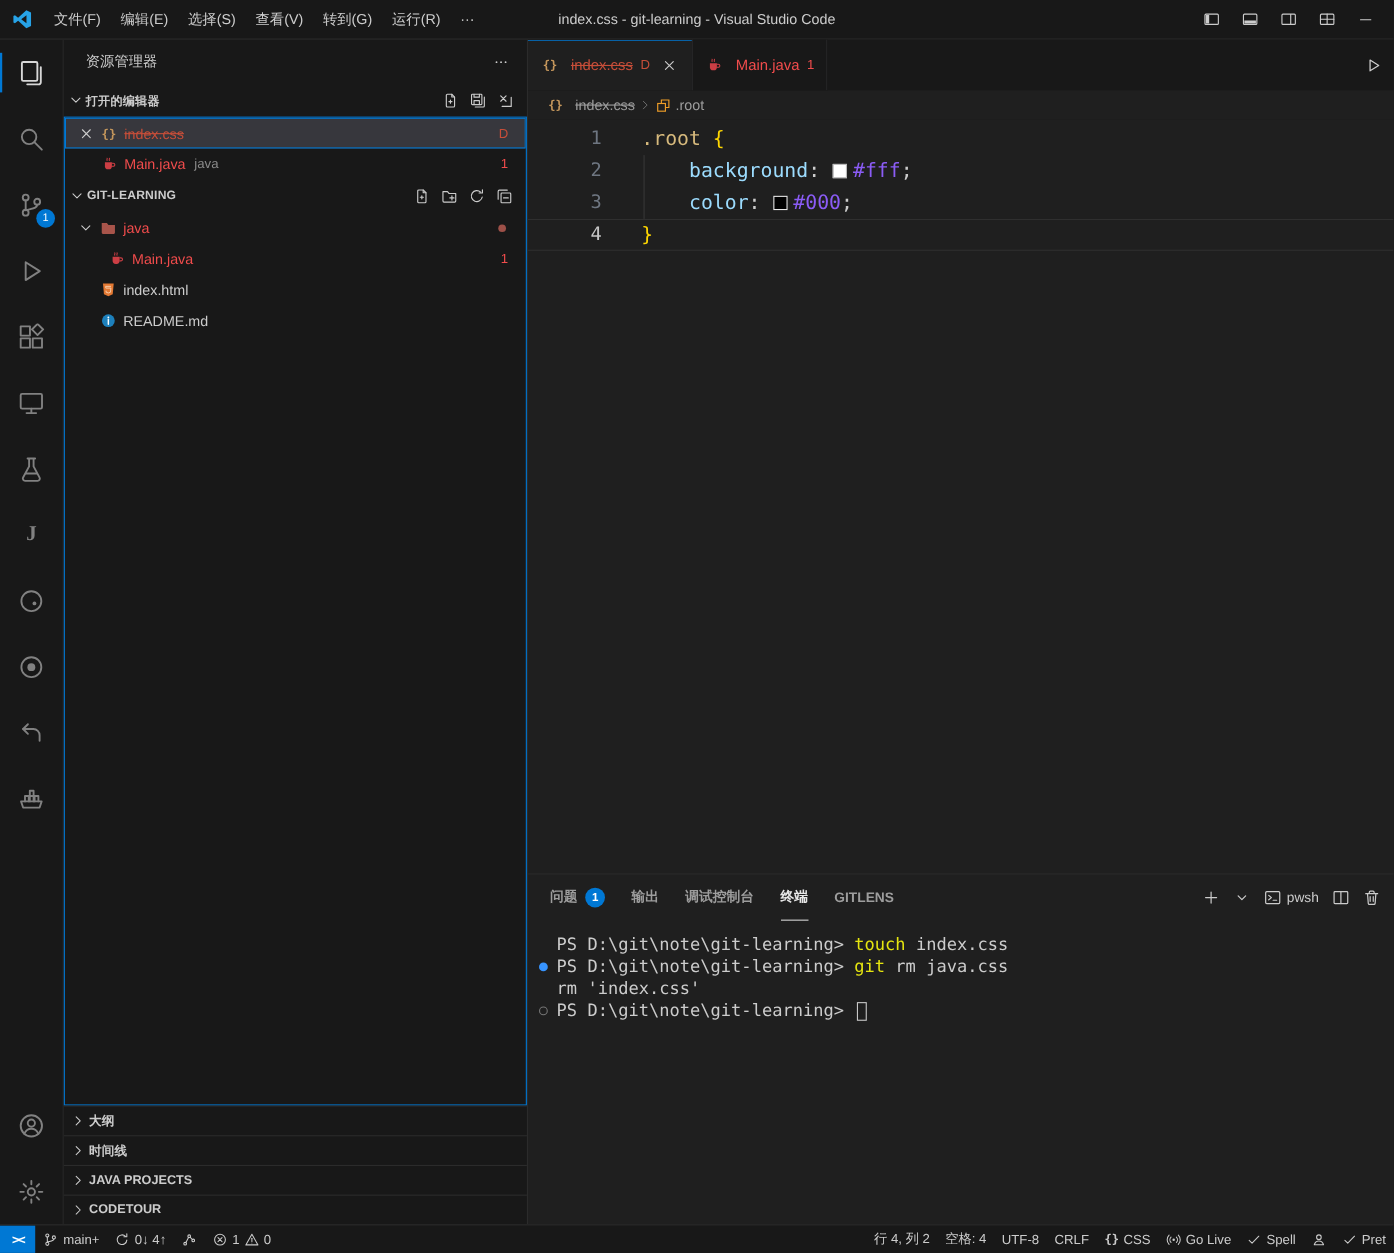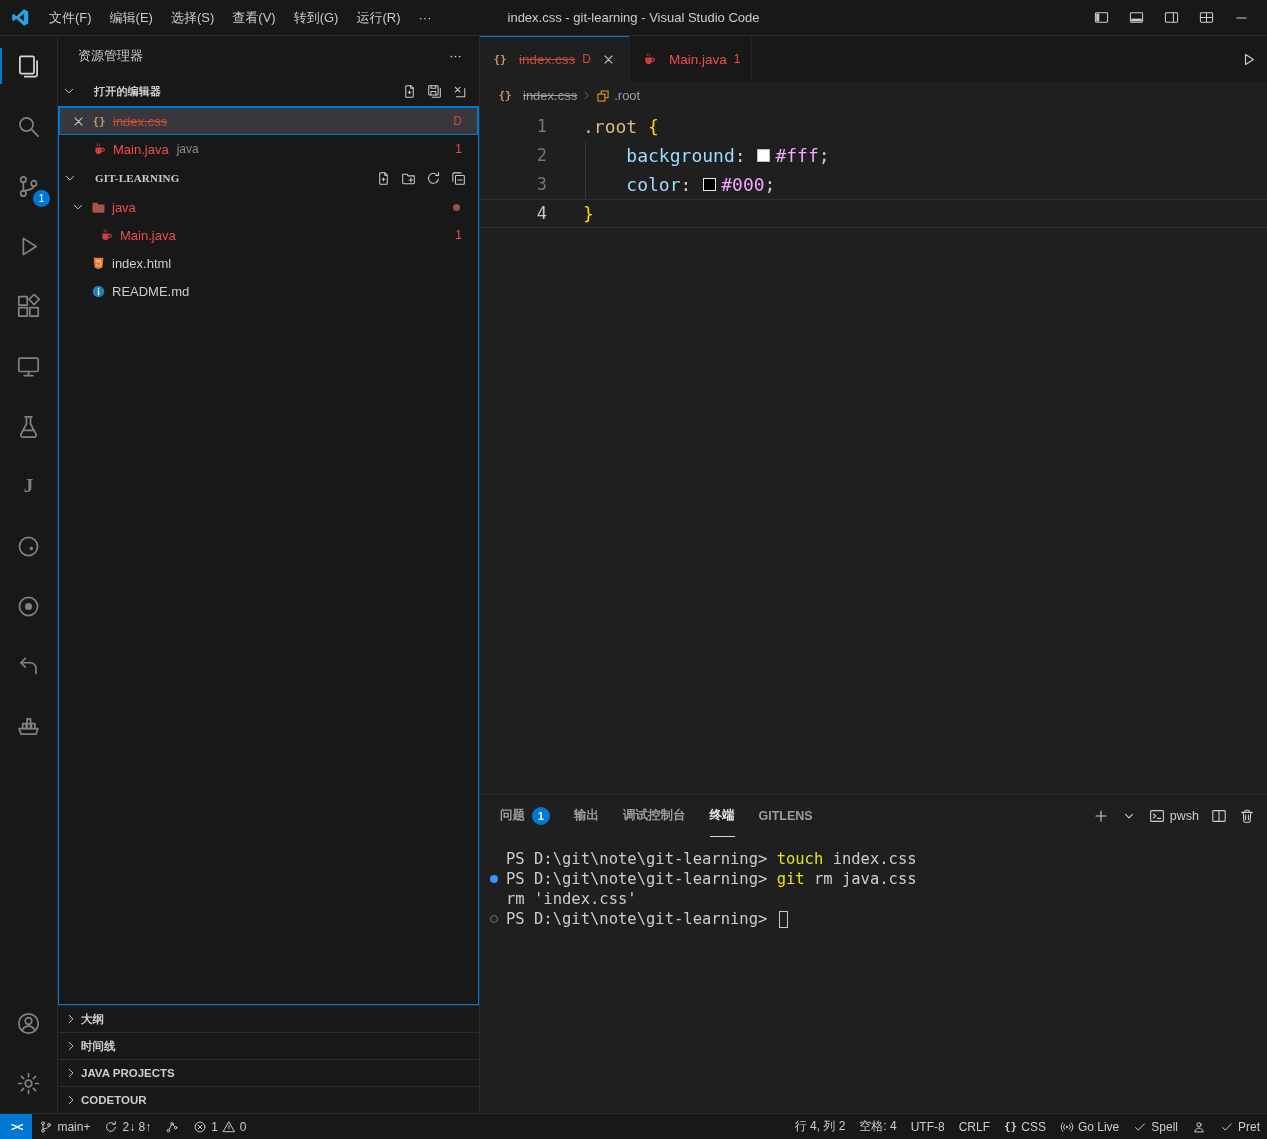--- a/index.html
+++ b/index.html
@@ -30,21 +30,21 @@
 .ab-item.active{color:#d7d7d7;}
 .ab-item.active::before{content:"";position:absolute;left:0;top:12px;bottom:12px;width:2px;background:var(--accent);}
 .ab-letter{font-size:19px;font-weight:bold;font-family:"Liberation Serif","DejaVu Serif",serif;}
 .ab-badge{position:absolute;right:7px;bottom:9px;min-width:17px;height:17px;border-radius:9px;background:var(--accent);color:#fff;font-size:10px;display:flex;align-items:center;justify-content:center;padding:0 3px;}
 
 .sidebar{width:422px;background:#181818;border-right:1px solid #2b2b2b;display:flex;flex-direction:column;flex:none;}
 .sidebar-title{height:40px;display:flex;align-items:center;padding:0 14px 0 20px;color:#ccc;flex:none;}
 .sidebar-title .label{flex:1;}
 .sec-header{height:30px;display:flex;align-items:center;padding:0 10px 0 4px;font-weight:bold;font-size:11px;color:#ccc;flex:none;cursor:pointer;}
 .sec-header .tw svg{width:14px;height:14px;}
-.sec-label{margin-left:18px;letter-spacing:.2px;font-family:Liberation Serif, serif;}
+.sec-label{margin-left:2px;letter-spacing:.2px;}
 .sec-actions{margin-left:auto;display:flex;gap:5px;}
 .focus-box{flex:1;border:1px solid var(--accent);display:flex;flex-direction:column;overflow:hidden;}
 .filler{flex:1;}
 .row{height:28px;display:flex;align-items:center;padding:0 8px 0 10px;cursor:pointer;color:#ccc;position:relative;flex:none;}
 .row .spacer{flex:1;}
 .row.selected{background:#37373d;outline:1px solid var(--accent);outline-offset:-1px;}
 .rowclose{width:18px;height:18px;margin-right:3px;}
 .rowclose.hidden{visibility:hidden;}
 .fname{white-space:nowrap;}
 .st-deleted{color:var(--deleted);text-decoration:line-through;}
@@ -81,21 +81,21 @@
 .code{flex:1;padding-top:3px;overflow:hidden;background:#1f1f1f;}
 .cl{display:flex;height:29px;font-family:"DejaVu Sans Mono","Liberation Mono",monospace;font-size:18px;line-height:27px;align-items:center;}
 .cl.current{border-top:1px solid #2f2f2f;border-bottom:1px solid #2f2f2f;}
 .ln{width:67px;text-align:right;color:#6e7681;flex:none;font-size:17px;}
 .cl.current .ln{color:#c6c6c6;}
 .lc{margin-left:36px;position:relative;display:flex;align-items:center;height:100%;}
 .lc span{white-space:pre;}
 .tk-sel{color:#d7ba7d;}
 .tk-br{color:#ffd700;}
 .tk-prop{color:#9cdcfe;}
-.tk-val{color:#f0abfc;}
+.tk-val{color:#8b5cf6;}
 .tk-pun,.tk-pl{color:#cccccc;}
 .swatch{display:inline-block;width:13px;height:13px;border:1px solid #777;margin:0 5px 0 1px;flex:none;}
 .iguide{position:absolute;left:2px;top:0;bottom:0;width:1px;background:#373737;}
 
 .panel{height:319px;border-top:1px solid #2b2b2b;background:#1f1f1f;display:flex;flex-direction:column;flex:none;}
 .panel-top{height:42px;display:flex;align-items:center;padding:0 12px 0 20px;flex:none;}
 .ptab{height:100%;display:flex;align-items:center;gap:7px;margin-right:24px;color:#9d9d9d;font-size:12.5px;cursor:pointer;border-bottom:1px solid transparent;}
 .ptab.active{color:#e7e7e7;border-bottom-color:#d4d4d4;}
 .pbadge{width:18px;height:18px;border-radius:50%;background:var(--accent);color:#fff;font-size:10.5px;display:flex;align-items:center;justify-content:center;}
 .pactions{margin-left:auto;display:flex;align-items:center;gap:12px;color:#ccc;}
@@ -674,21 +674,21 @@
           </span>
           <span>main+</span>
         </div>
         <div class="sb-item">
           <span class="ic sbic">
             <svg viewBox="0 0 16 16" fill="none" stroke="currentColor" stroke-width="1.1" stroke-linecap="round" stroke-linejoin="round">
               <path d="M12.9 8.4a5 5 0 1 1-1.4-3.9"></path>
               <path d="M12.9 1.9v3h-3"></path>
             </svg>
           </span>
-          <span>2↓ 8↑</span>
+          <span>0↓ 4↑</span>
         </div>
         <div class="sb-item">
           <span class="ic sbic">
             <svg viewBox="0 0 16 16" fill="none" stroke="currentColor" stroke-width="1.1" stroke-linecap="round" stroke-linejoin="round">
               <circle cx="3.8" cy="12.2" r="1.4"></circle>
               <circle cx="8" cy="4.4" r="1.4"></circle>
               <circle cx="12.2" cy="8.8" r="1.4"></circle>
               <path d="M4.6 11L7.3 5.7M9.1 5.5l2.2 2.3"></path>
             </svg>
           </span>

